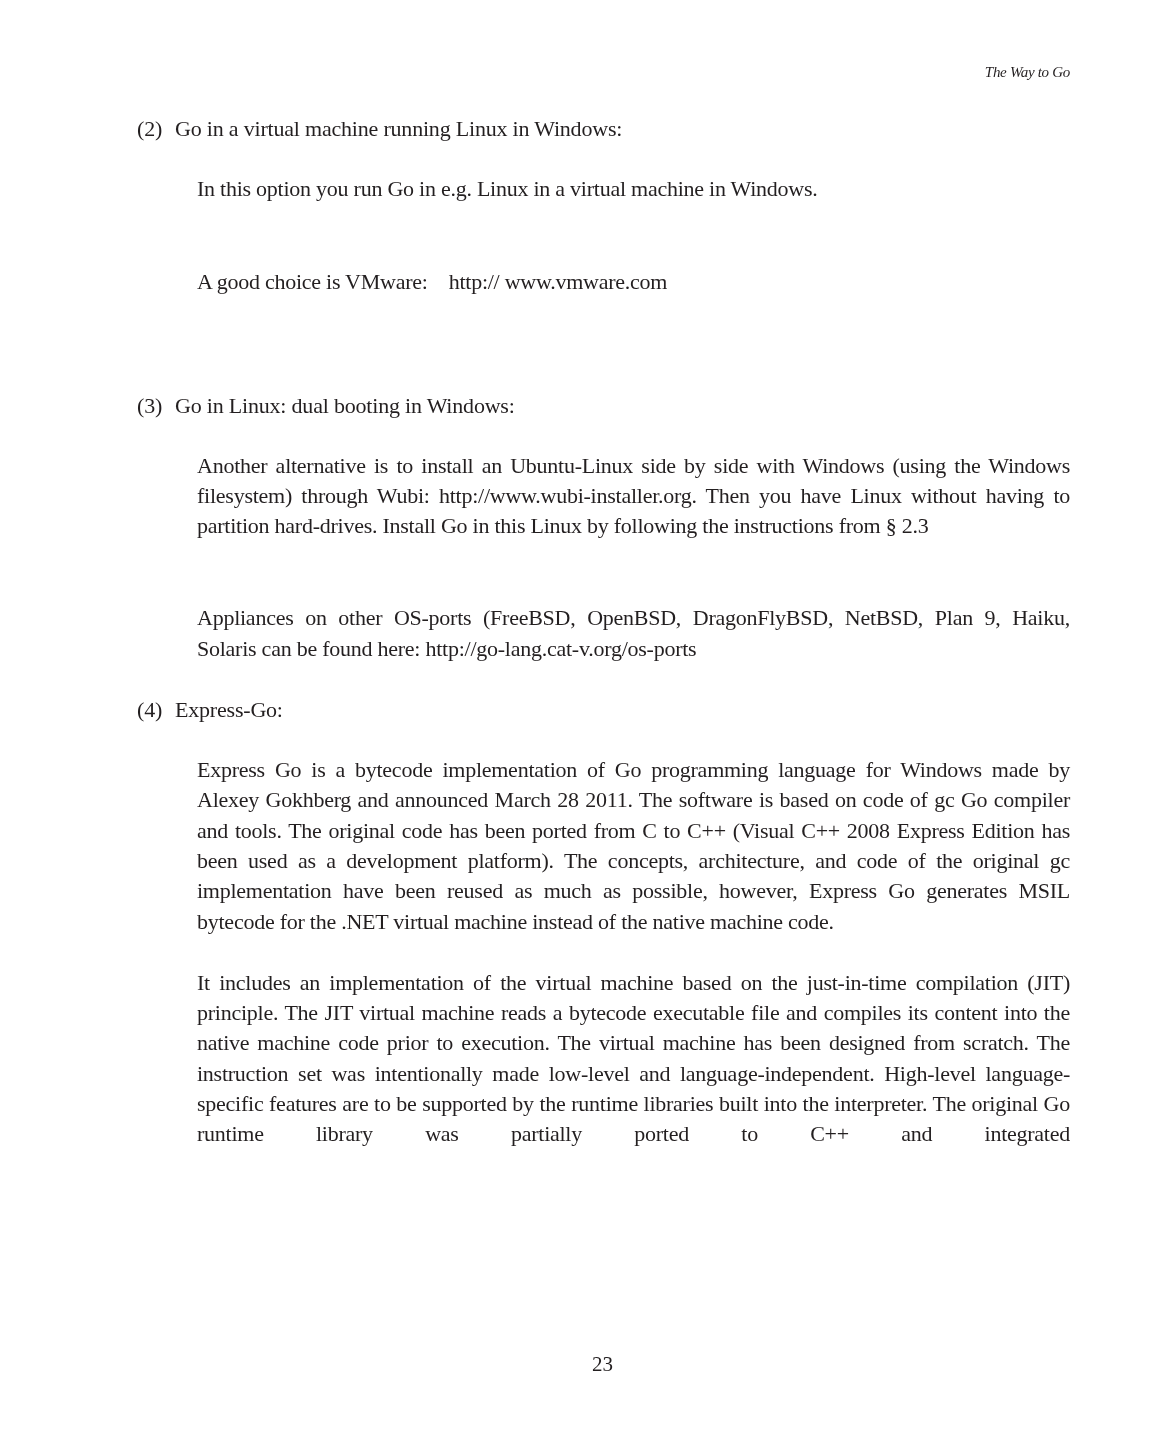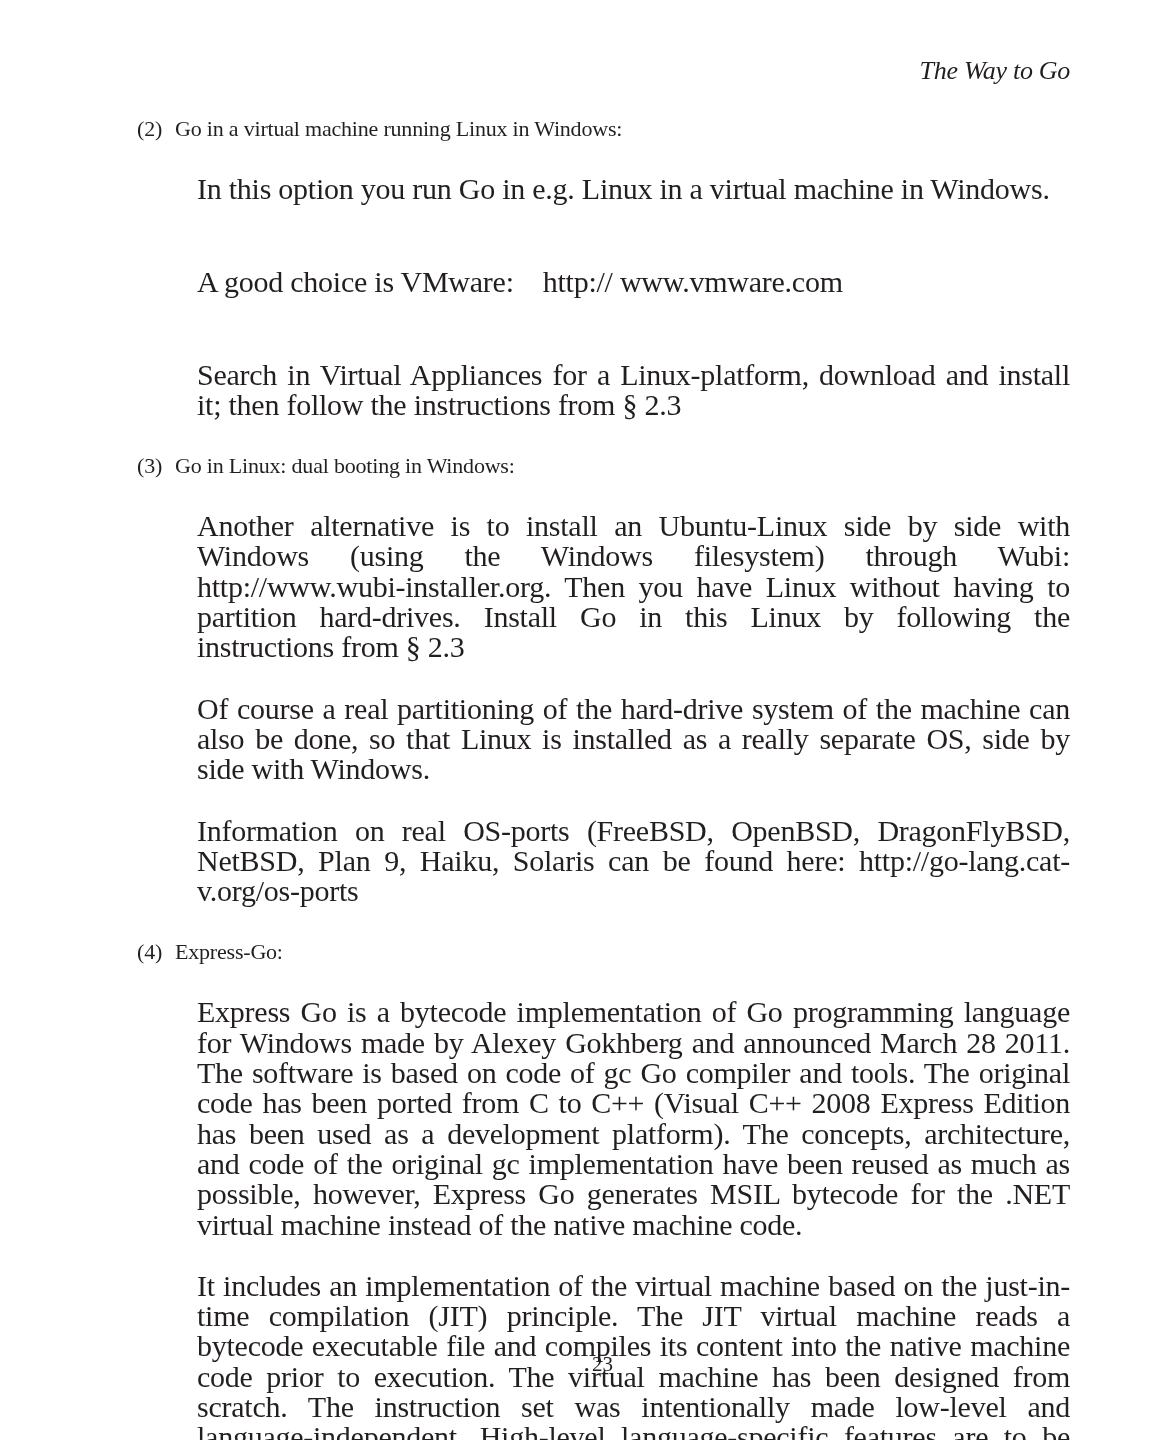--- a/index.html
+++ b/index.html
@@ -10,23 +10,23 @@
   body {
     width: 1168px;
     height: 1440px;
     position: relative;
     overflow: hidden;
     font-family: "Liberation Serif", "DejaVu Serif", serif;
     color: #231f20;
   }
   .running-header {
     position: absolute;
-    top: 56px;
+    top: 64px;
     right: 98px;
-    font-size: 26px;
+    font-size: 15px;
     font-style: italic;
     letter-spacing: -0.3px;
   }
   .content {
     position: absolute;
     left: 137px;
     top: 114px;
     width: 933px;
   }
   .section-heading {
@@ -40,21 +40,21 @@
   .section-num {
     width: 38px;
     flex: none;
   }
   .section-title {
     text-underline-offset: 3px;
     text-decoration-thickness: 1px;
   }
   .para {
     margin: 0 0 0 60px;
-    font-size: 30px;
+    font-size: 22px;
     line-height: 30.3px;
     text-align: justify;
     letter-spacing: -0.25px;
   }
   .gap-heading-para { height: 30px; }
   .gap-para-para { height: 31px; }
   .gap-para-heading { height: 31px; }
   .page-number {
     position: absolute;
     top: 1352px;
@@ -75,33 +75,31 @@
   <div class="section-heading">
     <span class="section-num">(2)</span>
     <span class="section-title">Go in a virtual machine running Linux in Windows:</span>
   </div>
   <div class="gap-heading-para"></div>
   <p class="para">In this option you run Go in e.g. Linux in a virtual machine in Windows.</p>
   <div class="gap-para-para"></div>
   <p class="para nowrap" style="white-space: pre;">A good choice is VMware:    http:// www.vmware.com</p>
   <div class="gap-para-para"></div>
   <div class="gap-para-para"></div>
-  <p class="para">Search in Virtual Appliances for a Linux-platform, download and install it; then follow the instructions from § 2.3</p>
   <div class="gap-para-heading"></div>
 
   <div class="section-heading">
     <span class="section-num">(3)</span>
     <span class="section-title">Go in Linux: dual booting in Windows:</span>
   </div>
   <div class="gap-heading-para"></div>
   <p class="para">Another alternative is to install an Ubuntu-Linux side by side with Windows (using the Windows filesystem) through Wubi: http://www.wubi-installer.org. Then you have Linux without having to partition hard-drives. Install Go in this Linux by following the instructions from § 2.3</p>
   <div class="gap-para-para"></div>
-  <p class="para">Of course a real partitioning of the hard-drive system of the machine can also be done, so that Linux is installed as a really separate OS, side by side with Windows.</p>
   <div class="gap-para-para"></div>
-  <p class="para">Information on real OS-ports (FreeBSD, OpenBSD, DragonFlyBSD, NetBSD, Plan 9, Haiku, Solaris can be found here: http://go-lang.cat-v.org/os-ports</p>
+  <p class="para">Appliances on other OS-ports (FreeBSD, OpenBSD, DragonFlyBSD, NetBSD, Plan 9, Haiku, Solaris can be found here: http://go-lang.cat-v.org/os-ports</p>
   <div class="gap-para-heading"></div>
 
   <div class="section-heading">
     <span class="section-num">(4)</span>
     <span class="section-title">Express-Go:</span>
   </div>
   <div class="gap-heading-para"></div>
   <p class="para">Express Go is a bytecode implementation of Go programming language for Windows made by Alexey Gokhberg and announced March 28 2011. The software is based on code of gc Go compiler and tools. The original code has been ported from C to C++ (Visual C++ 2008 Express Edition has been used as a development platform). The concepts, architecture, and code of the original gc implementation have been reused as much as possible, however, Express Go generates MSIL bytecode for the .NET virtual machine instead of the native machine code.</p>
   <div class="gap-para-para"></div>
   <p class="para" style="text-align-last: justify;">It includes an implementation of the virtual machine based on the just-in-time compilation (JIT) principle. The JIT virtual machine reads a bytecode executable file and compiles its content into the native machine code prior to execution. The virtual machine has been designed from scratch. The instruction set was intentionally made low-level and language-independent. High-level language-specific features are to be supported by the runtime libraries built into the interpreter. The original Go runtime library was partially ported to C++ and integrated</p>

